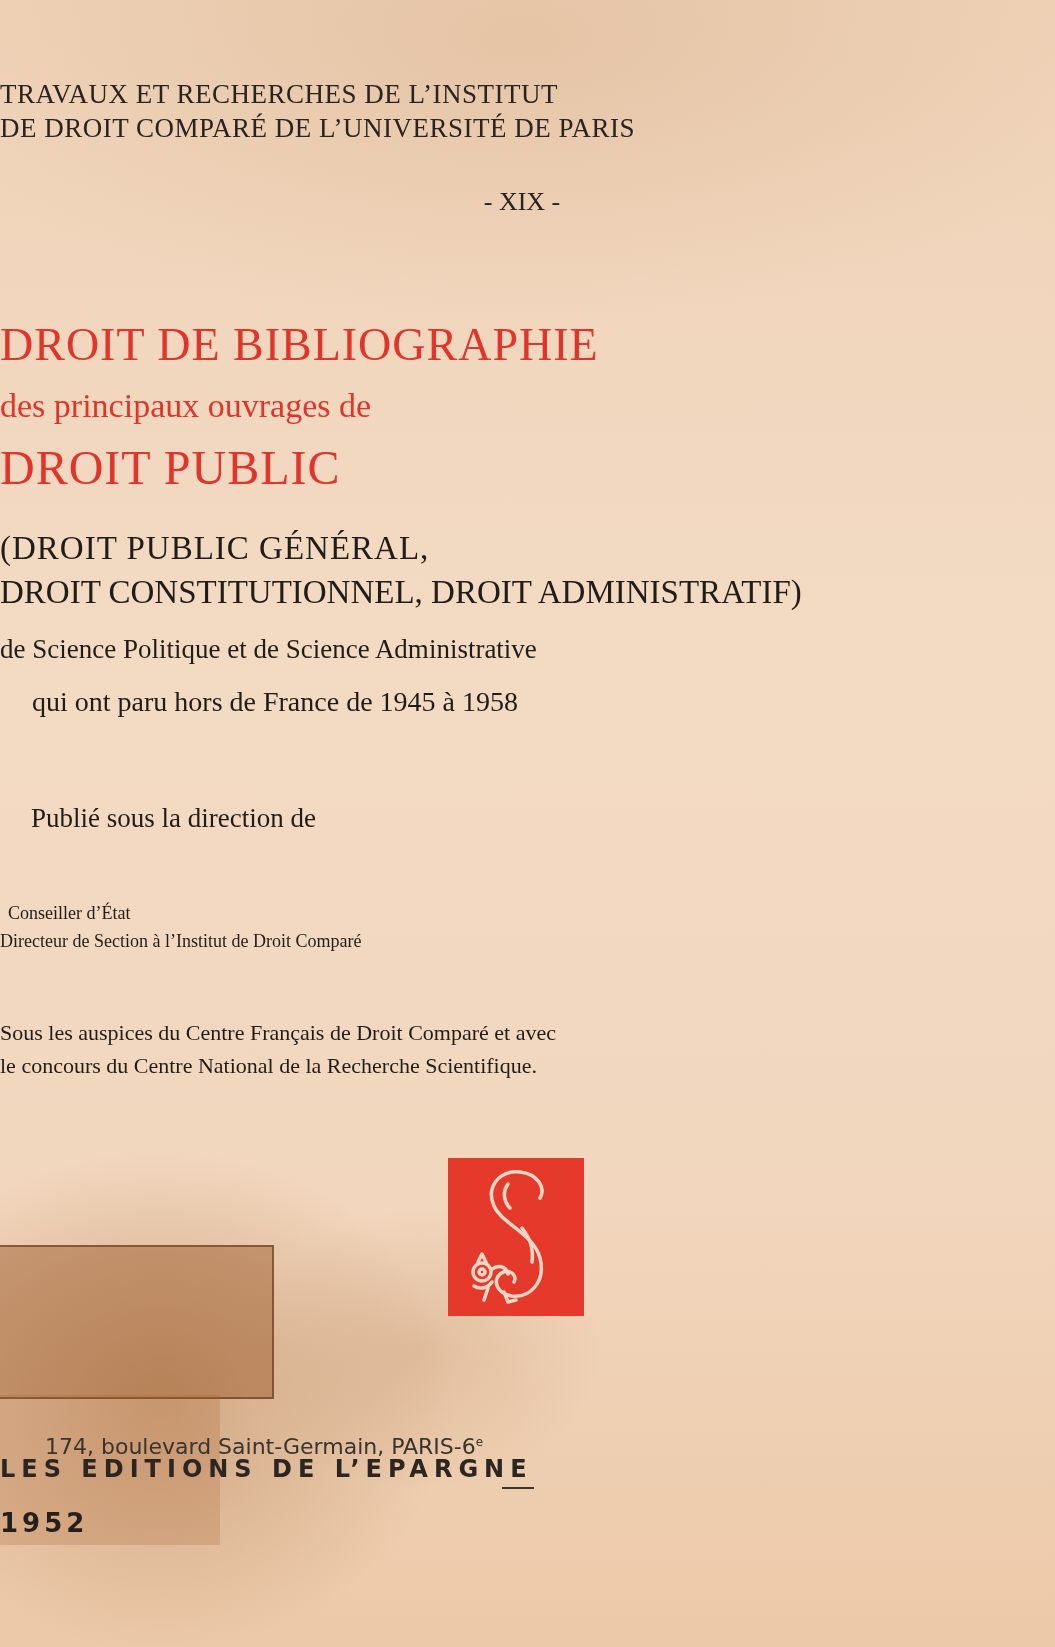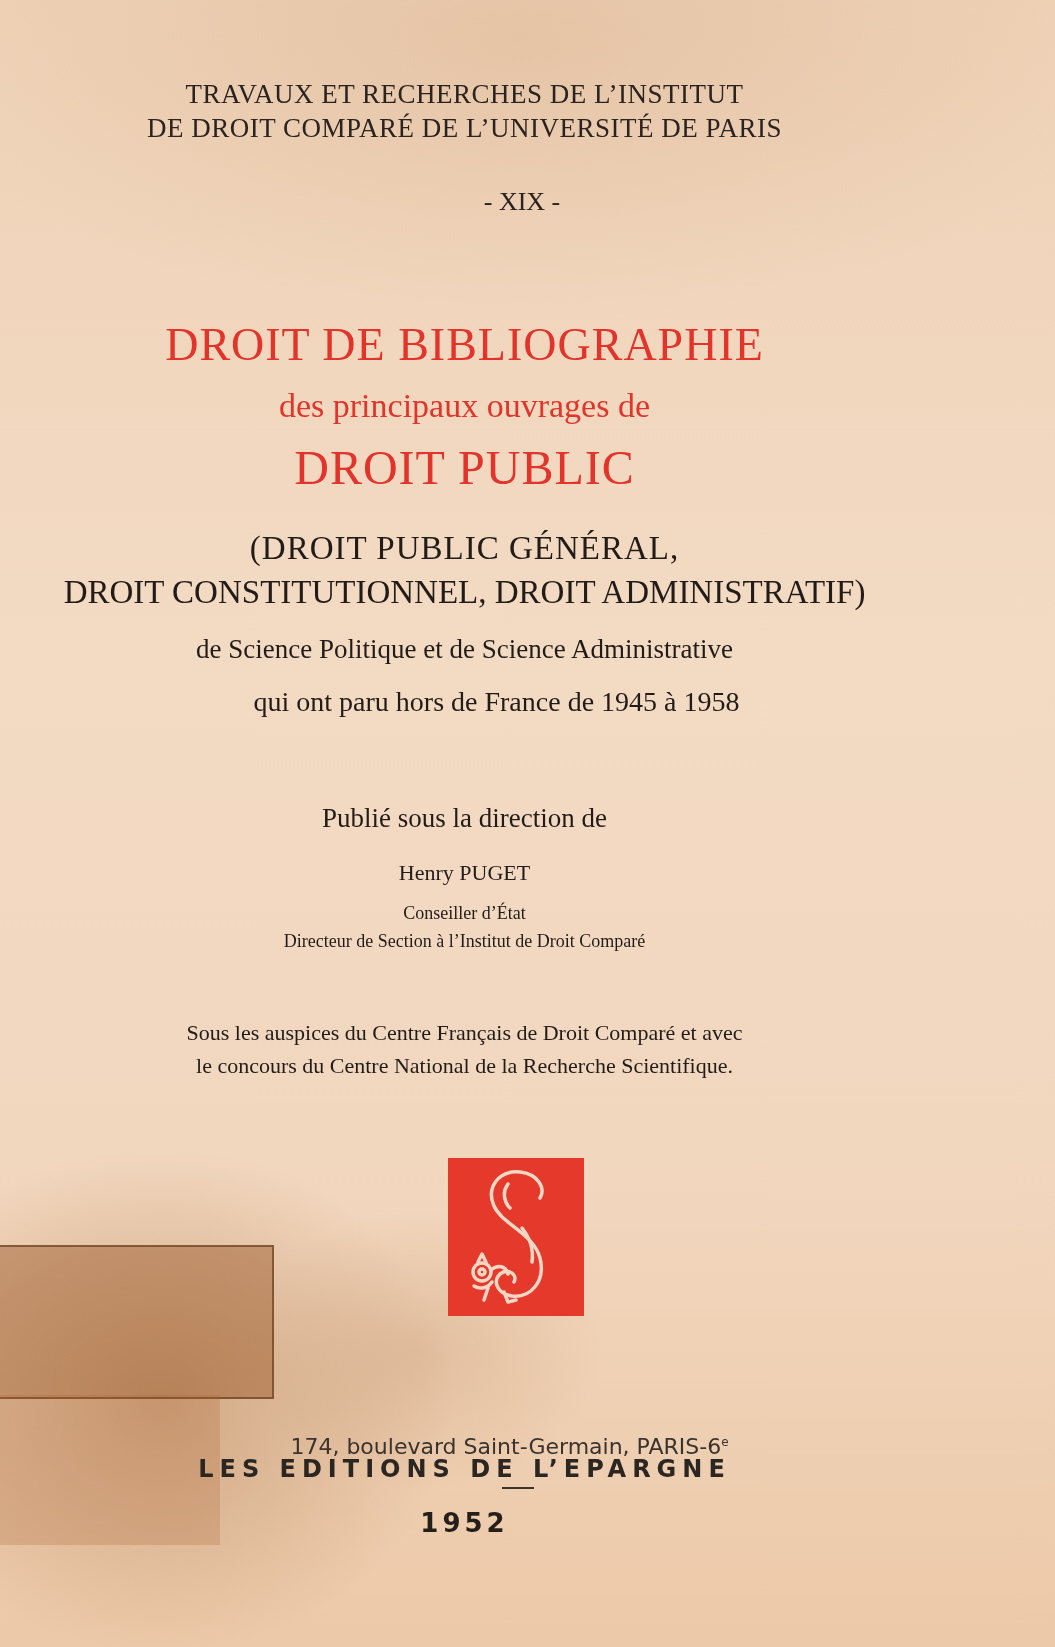--- a/index.html
+++ b/index.html
@@ -9,37 +9,37 @@
     font-family:"Liberation Serif", "DejaVu Serif", serif;
   }
   .cover {
     position:relative; width:1055px; height:1647px; overflow:hidden;
     background:
       radial-gradient(ellipse 420px 360px at 160px 1400px, rgba(150,90,40,0.35), rgba(150,90,40,0) 70%),
       radial-gradient(ellipse 260px 200px at 420px 1350px, rgba(160,100,50,0.18), rgba(160,100,50,0) 70%),
       radial-gradient(ellipse 900px 400px at 520px 40px, rgba(200,150,110,0.25), rgba(0,0,0,0) 70%),
       linear-gradient(180deg, #efd3b8 0%, #f3dac3 40%, #f2d7bf 70%, #ecc9a8 100%);
   }
-  .abs { position:absolute; left:0; width:929px; text-align:center; white-space:nowrap; }
+  .abs { position:absolute; left:0; width:929px; white-space:nowrap; }
   .series { color:#2a2320; font-size:27px; letter-spacing:0.5px; line-height:36px; }
   .rule-row { position:absolute; top:183px; left:78px; width:888px; height:30px; display:flex; align-items:center;flex-direction:column; }
   .dbl { flex:1; height:6px; border-top:2px solid #3b332d; border-bottom:2px solid #3b332d; }
   .volnum { color:#2a2320; font-size:26px; padding:0 8px; }
   .red { color:#e2342a; }
   .t1 { top:318px; font-size:46px; letter-spacing:1px; }
   .t2 { top:387px; font-size:34px; }
   .t3 { top:440px; font-size:48px; letter-spacing:1px; }
   .blk { color:#221c19; }
   .s1 { top:530px; font-size:33px; letter-spacing:1px; }
   .s2 { top:574px; font-size:33px; }
   .s3 { top:634px; font-size:27px; }
   .s4 { top:686px; font-size:28px;margin-left:32px; }
-  .p1 { top:803px; font-size:27px; }
+  .p1 { top:803px; font-size:27px;padding-left:31px; }
   .p2 { top:860px; font-size:22px; }
-  .p3 { top:903px; font-size:18px; }
+  .p3 { top:903px; font-size:18px;margin-left:8px; }
   .p4 { top:931px; font-size:18px; }
   .a1 { top:1020px; font-size:22px; }
   .a2 { top:1053px; font-size:22px; }
   .logo {
     position:absolute; left:448px; top:1158px; width:136px; height:158px;
     background:#e53a2b;
   }
   .stain {
     position:absolute; left:0; top:1245px; width:272px; height:150px;
     background:rgba(150,85,35,0.45);
@@ -83,21 +83,20 @@
   <div class="abs red t1">DROIT DE BIBLIOGRAPHIE</div>
   <div class="abs red t2">des principaux ouvrages de</div>
   <div class="abs red t3">DROIT PUBLIC</div>
 
   <div class="abs blk s1">(DROIT PUBLIC GÉNÉRAL,</div>
   <div class="abs blk s3">de Science Politique et de Science Administrative</div>
   <div class="abs blk s2">DROIT CONSTITUTIONNEL, DROIT ADMINISTRATIF)</div>
   <div class="abs blk s4">qui ont paru hors de France de 1945 à 1958</div>
 
   <div class="abs blk p1">Publié sous la direction de</div>
-  <div class="abs blk p2">Henry PUGET</div>
   <div class="abs blk p3">Conseiller d’État</div>
   <div class="abs blk p4">Directeur de Section à l’Institut de Droit Comparé</div>
 
   <div class="abs blk a1">Sous les auspices du Centre Français de Droit Comparé et avec</div>
   <div class="abs blk a2">le concours du Centre National de la Recherche Scientifique.</div>
 
   <div class="stain"></div>
   <div class="stain2"></div>
 
   <div class="logo">

